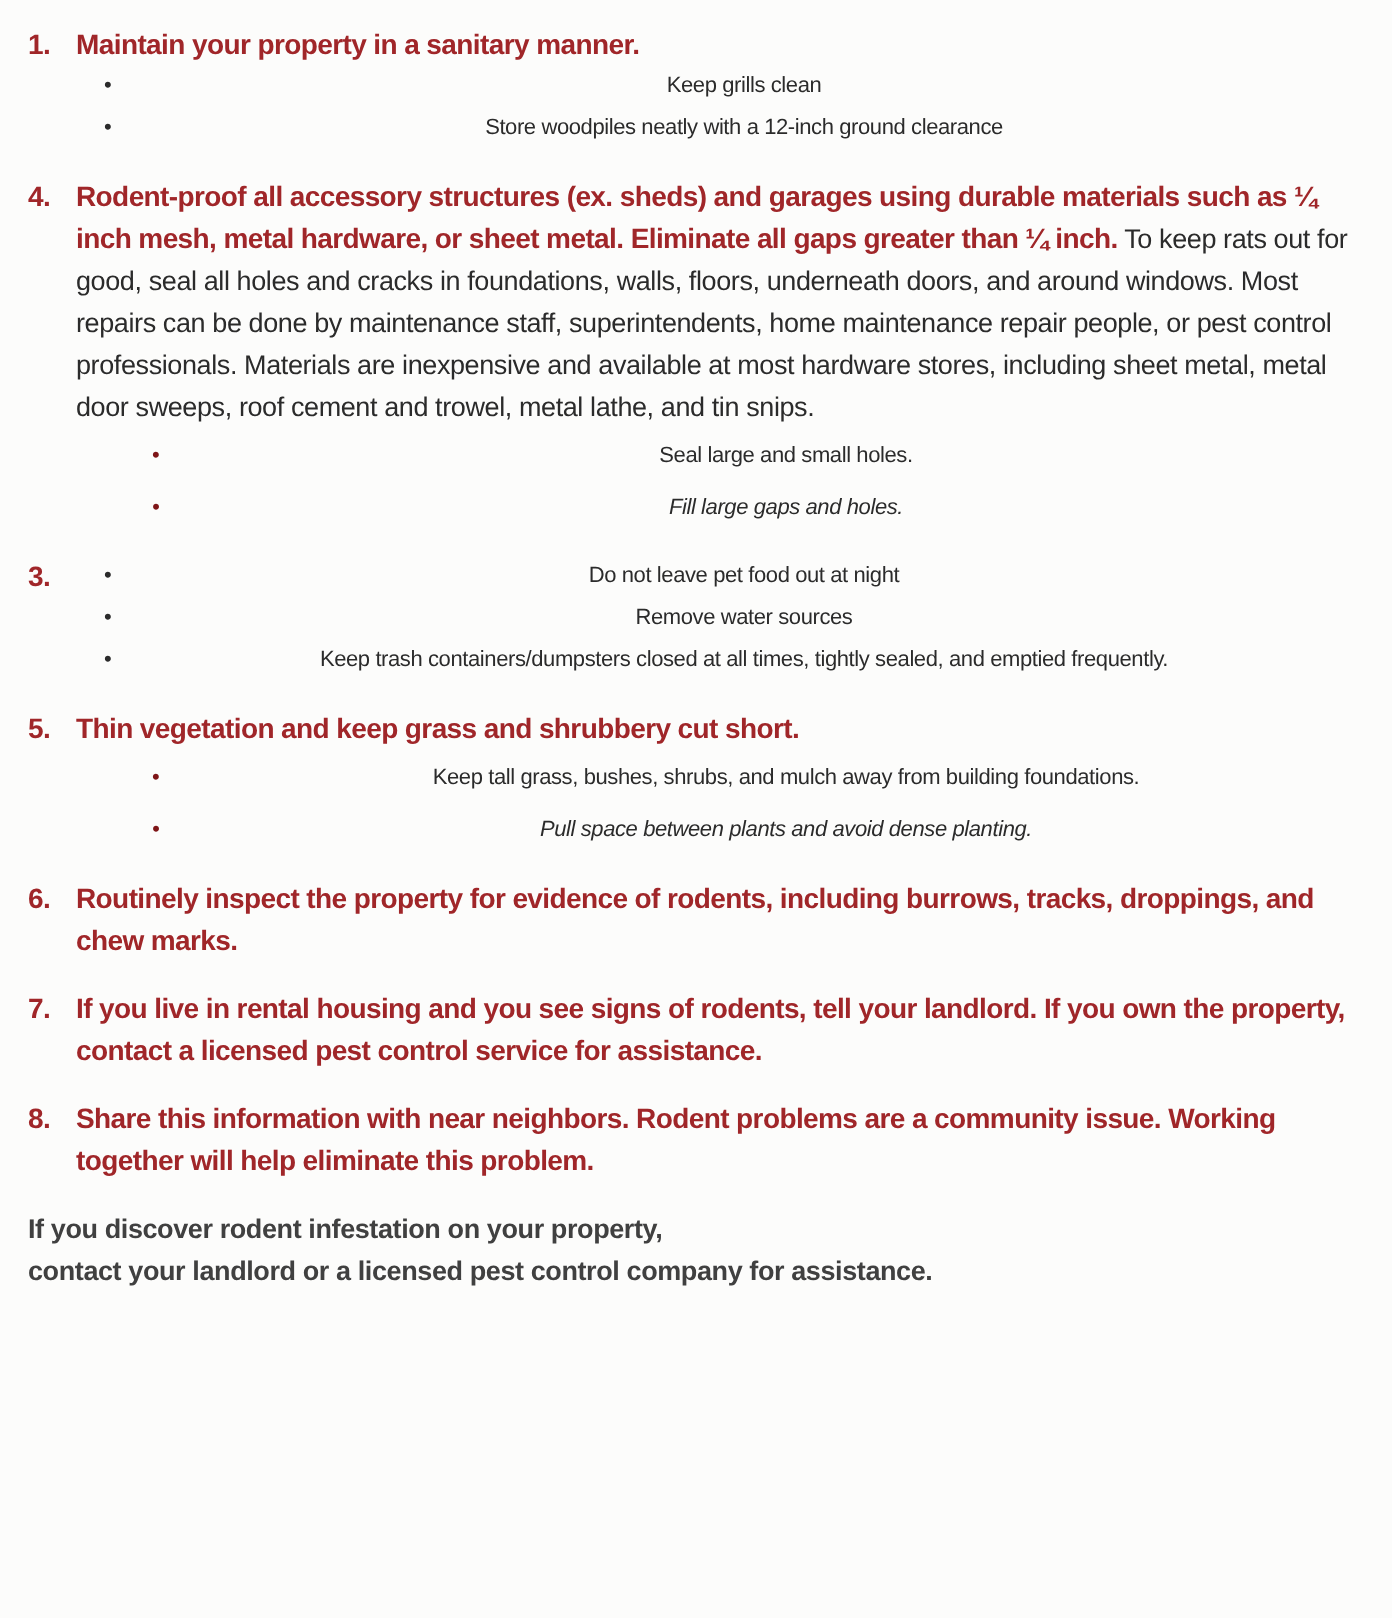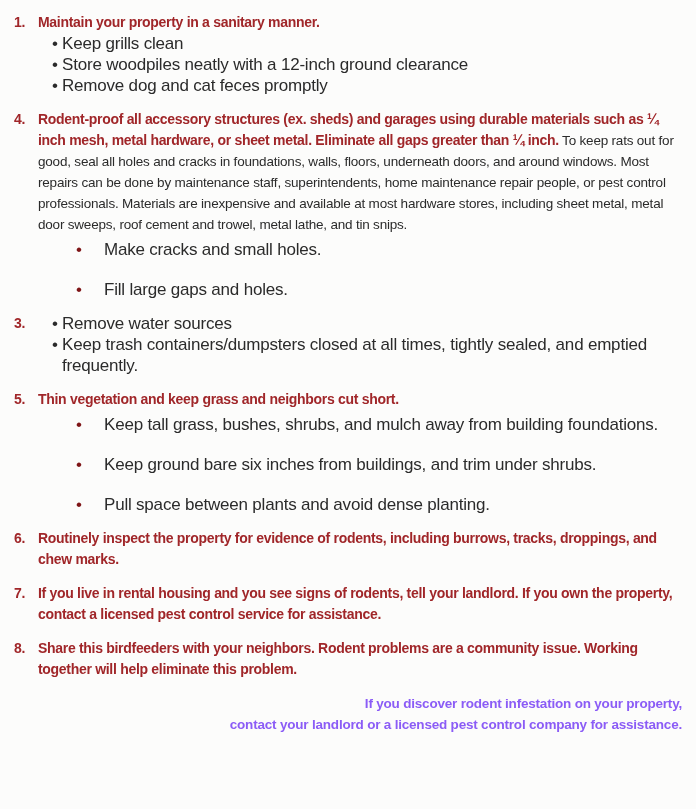--- a/index.html
+++ b/index.html
@@ -49,107 +49,107 @@
   .body-text{
     color:var(--text-color);
   }
   ul.bullets{
     list-style:none;
     margin:0;
     padding:0;
   }
   ul.bullets li{
     position:relative;
-    font-size:17px;
+    font-size:11px;
     line-height:21px;
     letter-spacing:-0.2px;
+    text-align:center;
   }
   ul.bullets.black li{padding-left:24px;}
   ul.bullets.black li::before{
     content:"•";
     position:absolute;
     left:14px;
     color:var(--text-color);
   }
   ul.bullets.red li{padding-left:66px;}
   ul.bullets.red li::before{
     content:"•";
     position:absolute;
     left:38px;
     color:var(--bullet-color);
   }
   ul.bullets.red li:first-child{margin-top:4px;}
-  ul.bullets.red li + li{margin-top:19px;}
+  ul.bullets.red li + li{margin-top:5px;font-style:italic;}
   .footer{
-    text-align:right;
+    text-align:left;
     font-weight:bold;
-    color:#8b5cf6;
+    color:#404040;
     font-size:13.5px;
     line-height:21px;
     letter-spacing:-0.2px;
     margin-top:13px;
   }
 </style>
 </head>
 <body>
 
 <div class="page">
   <div id="sections">
   <div class="section">
     <span class="num">1.</span>
     <p class="para"><span class="heading">Maintain your property in a sanitary manner.</span></p>
     <ul class="bullets black">
           <li>Keep grills clean</li>
           <li>Store woodpiles neatly with a 12-inch ground clearance</li>
-          <li>Remove dog and cat feces promptly</li>
         </ul>
   </div>
 
   <div class="section">
     <span class="num">4.</span>
     <p class="para"><span class="heading">Rodent-proof all accessory structures (ex. sheds) and garages using durable materials such as ¼ inch mesh, metal hardware, or sheet metal. Eliminate all gaps greater than ¼ inch.</span><span class="body-text"> To keep rats out for good, seal all holes and cracks in foundations, walls, floors, underneath doors, and around windows. Most repairs can be done by maintenance staff, superintendents, home maintenance repair people, or pest control professionals. Materials are inexpensive and available at most hardware stores, including sheet metal, metal door sweeps, roof cement and trowel, metal lathe, and tin snips.</span></p>
     <ul class="bullets red">
-          <li>Make cracks and small holes.</li>
+          <li>Seal large and small holes.</li>
           <li>Fill large gaps and holes.</li>
         </ul>
   </div>
 
   <div class="section">
     <span class="num">3.</span>
     <ul class="bullets black">
+          <li>Do not leave pet food out at night</li>
           <li>Remove water sources</li>
           <li>Keep trash containers/dumpsters closed at all times, tightly sealed, and emptied frequently.</li>
         </ul>
   </div>
 
   <div class="section">
     <span class="num">5.</span>
-    <p class="para"><span class="heading">Thin vegetation and keep grass and neighbors cut short.</span></p>
+    <p class="para"><span class="heading">Thin vegetation and keep grass and shrubbery cut short.</span></p>
     <ul class="bullets red">
           <li>Keep tall grass, bushes, shrubs, and mulch away from building foundations.</li>
-          <li>Keep ground bare six inches from buildings, and trim under shrubs.</li>
           <li>Pull space between plants and avoid dense planting.</li>
         </ul>
   </div>
 
   <div class="section">
     <span class="num">6.</span>
     <p class="para"><span class="heading">Routinely inspect the property for evidence of rodents, including burrows, tracks, droppings, and chew marks.</span></p>
 
   </div>
 
   <div class="section">
     <span class="num">7.</span>
     <p class="para"><span class="heading">If you live in rental housing and you see signs of rodents, tell your landlord. If you own the property, contact a licensed pest control service for assistance.</span></p>
 
   </div>
 
   <div class="section">
     <span class="num">8.</span>
-    <p class="para"><span class="heading">Share this birdfeeders with your neighbors. Rodent problems are a community issue. Working together will help eliminate this problem.</span></p>
+    <p class="para"><span class="heading">Share this information with near neighbors. Rodent problems are a community issue. Working together will help eliminate this problem.</span></p>
 
   </div>
 </div>
   <div class="footer">
     <div>If you discover rodent infestation on your property,</div>
     <div>contact your landlord or a licensed pest control company for assistance.</div>
   </div>
 </div>
 
 </body></html>

